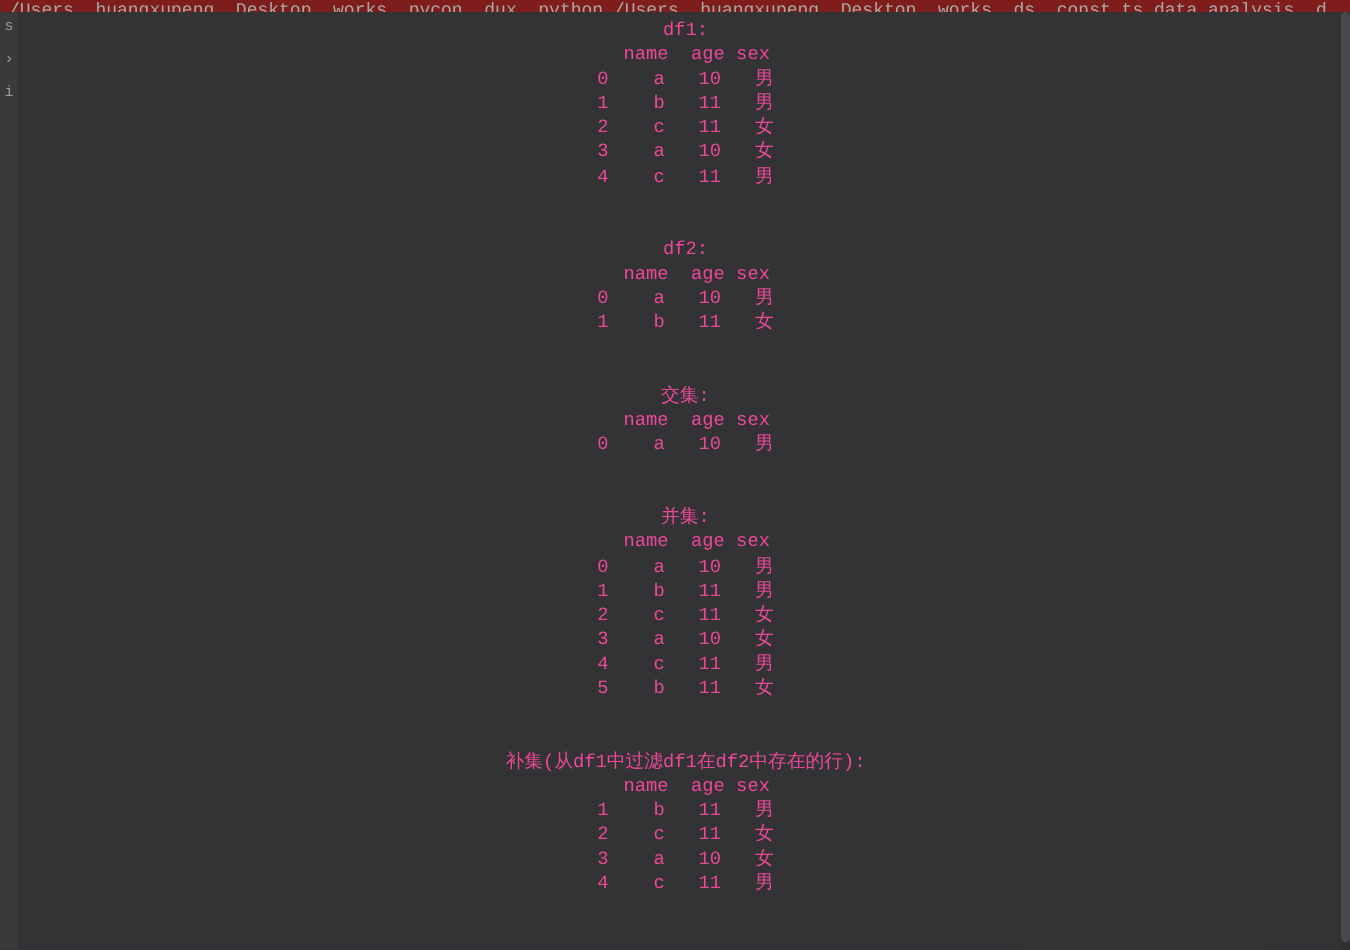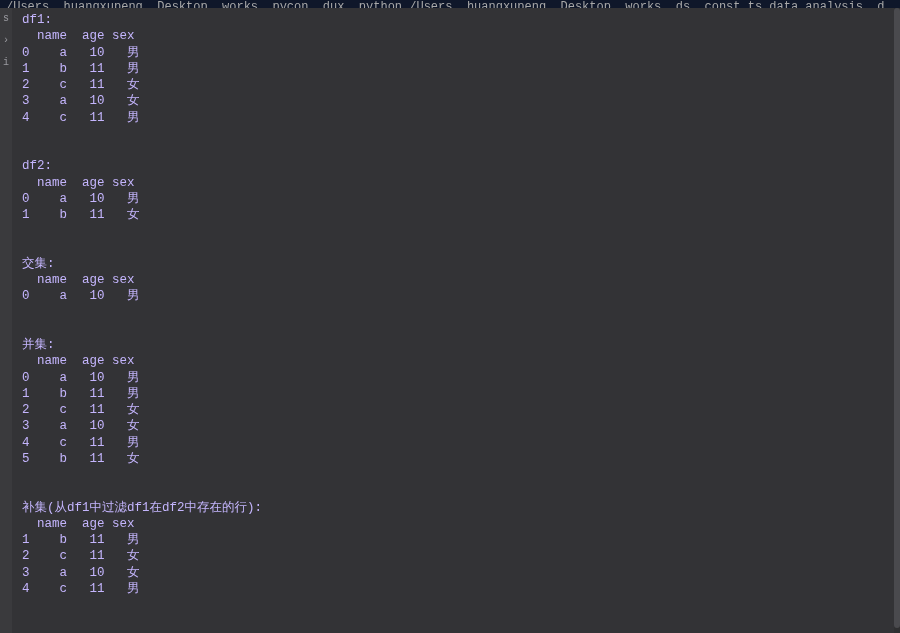--- a/index.html
+++ b/index.html
@@ -13,21 +13,21 @@
       height: 633px;
       overflow: hidden;
       position: relative;
     }
     .top-bar {
       position: absolute;
       top: 0;
       left: 0;
       right: 0;
       height: 8px;
-      background: #0f172a;
+      background: #7f1d1d;
       color: #a8a8a8;
       white-space: nowrap;
       font-size: 12px;
       padding-left: 6px;
       overflow: hidden;
     }
     .sidebar {
       position: absolute;
       left: 0;
       top: 8px;
@@ -51,21 +51,22 @@
     }
     .console {
       position: absolute;
       top: 8px;
       left: 14px;
       right: 0;
       bottom: 0;
       padding: 4px 8px;
       white-space: pre;
       overflow: hidden;
-      color: #c4b5fd;
+      color: #ec4899;
+      text-align: center;
     }
     .scrollbar {
       position: absolute;
       right: 0;
       top: 8px;
       bottom: 0;
       width: 6px;
       background: #2f2f31;
     }
     .scrollbar-thumb {

